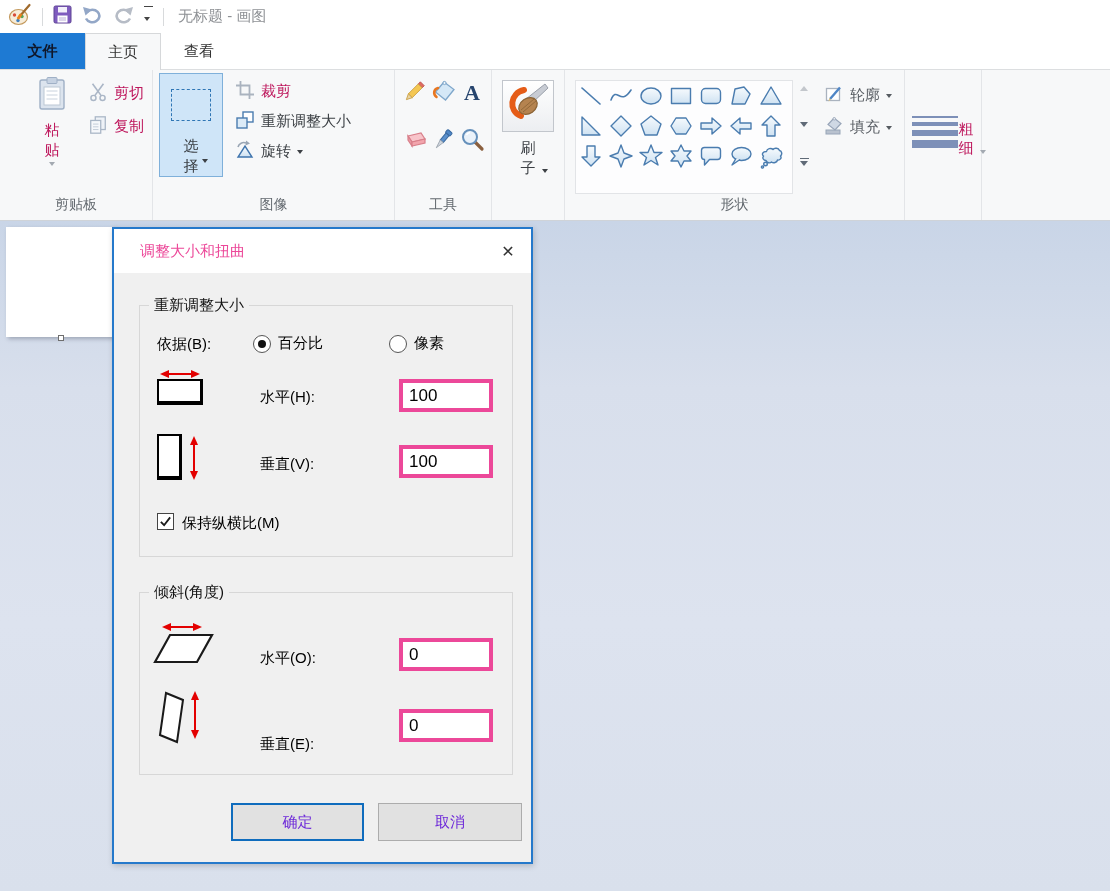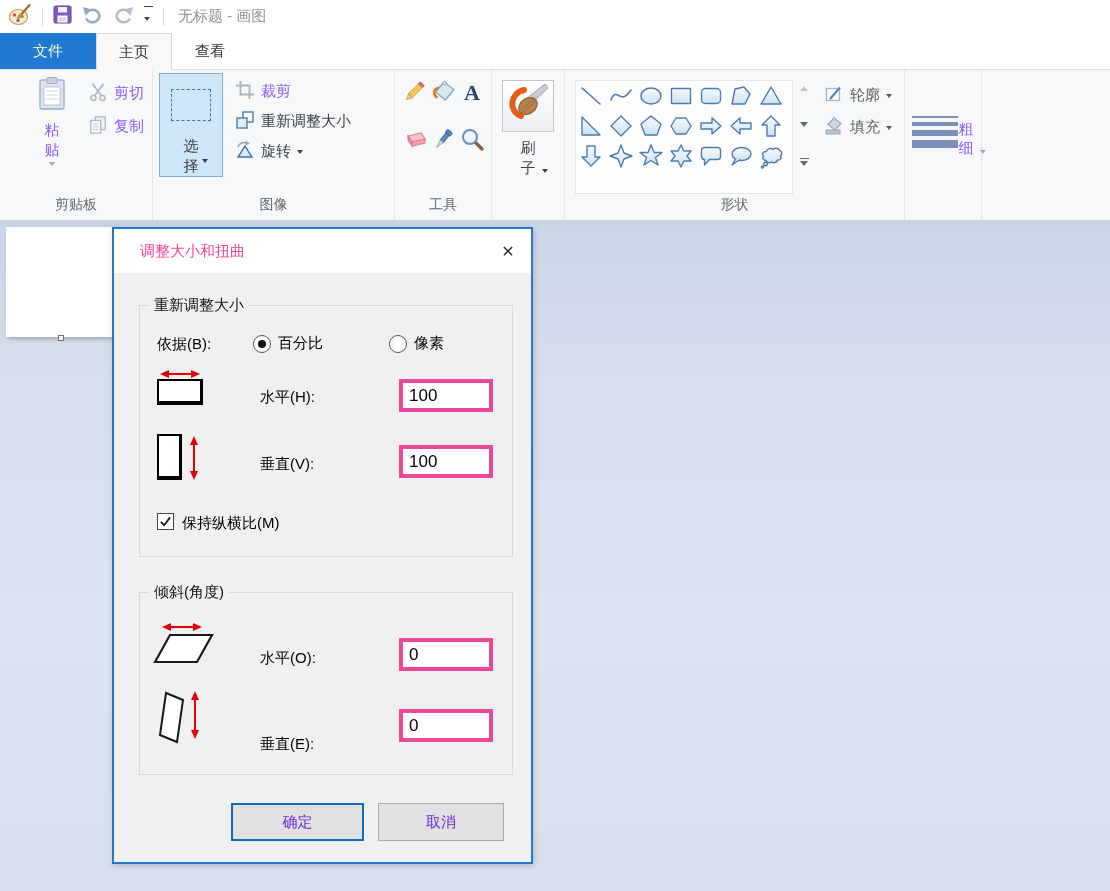--- a/index.html
+++ b/index.html
@@ -8,29 +8,29 @@
 
   
   .titlebar{height:33px;display:flex;align-items:center;background:#fff;}
   .qat{display:flex;align-items:center;gap:10px;padding-left:8px;}
   .qat-sep{width:1px;height:18px;background:#d8dadc;}
   .win-title{margin-left:14px;font-size:15px;color:#8d9094;}
 
   
   .tabrow{height:37px;display:flex;background:#fff;border-bottom:1px solid #dcdee0;box-sizing:border-box;}
   .tab{width:76px;display:flex;align-items:center;justify-content:center;font-size:15px;color:#333;cursor:default;}
-  .tab-file{width:96px;background:#1e7ad3;color:#fef9c3;}
+  .tab-file{width:85px;background:#1e7ad3;color:#0f172a;font-weight:bold;}
   .tab-active{background:#f7f8f9;border:1px solid #d6d8da;border-bottom:none;margin-bottom:-1px;z-index:2;box-sizing:border-box;}
 
   
   .ribbon{height:151px;background:#f7f8f9;display:flex;border-bottom:1px solid #cfd3d8;box-sizing:border-box;}
   .rgroup{display:flex;flex-direction:column;border-right:1px solid #e3e5e8;box-sizing:border-box;}
   .rgroup-content{flex:1;display:flex;justify-content:center;}
   .rgroup-label{text-align:center;font-size:14px;color:#63696f;padding:2px 0 4px;height:20px;}
-  .dis{color:#8b5cf6;}
+  .dis{color:#be185d;}
   .en{color:#3c4045;}
   .caret{display:inline-block;width:0;height:0;border-left:3.5px solid transparent;border-right:3.5px solid transparent;border-top:4.5px solid currentColor;vertical-align:middle;}
   .stack{width:17px;line-height:1.3;font-size:15px;text-align:center;position:relative;word-break:break-all;}
   .stack .caret{position:absolute;right:-11px;bottom:4px;}
 
   
   .g-clip{width:153px;}
   .paste-btn{display:flex;flex-direction:column;align-items:center;margin:6px 0 0 12px;width:64px;}
   .paste-btn .stack{margin-top:4px;}
   .paste-caret{margin-top:3px;color:#a3a9b1;}
@@ -108,21 +108,21 @@
   .dinput{position:absolute;width:94px;height:33px;border:4px solid #ec4899;background:#fff;font-size:17px;padding:0 6px;box-sizing:border-box;font-family:inherit;color:#000;}
   .radio{position:absolute;display:flex;align-items:center;gap:7px;font-size:15px;color:#000;}
   .rdot{width:16px;height:16px;border:1px solid #555;border-radius:50%;background:#fff;display:flex;align-items:center;justify-content:center;}
   .rdot.on::after{content:"";width:8px;height:8px;border-radius:50%;background:#111;}
   .chk{position:absolute;width:17px;height:17px;border:1px solid #444;background:#fff;display:flex;align-items:center;justify-content:center;box-sizing:border-box;}
   .rectH{position:absolute;width:46px;height:26px;background:#fff;border:2px solid #000;border-right-width:3px;border-bottom-width:4px;box-sizing:border-box;}
   .rectV{position:absolute;width:25px;height:46px;background:#fff;border:2px solid #000;border-right-width:3px;border-bottom-width:4px;box-sizing:border-box;}
   .dico{position:absolute;}
   .dlg-btn{position:absolute;width:133px;height:38px;display:flex;align-items:center;justify-content:center;font-size:15px;color:#6d28d9;background:#e1e1e1;box-sizing:border-box;text-align:right;}
   .btn-ok{left:117px;top:530px;border:2px solid #0f6cbd;}
-  .btn-cancel{left:264px;top:530px;width:126px;border:1px solid #acacac;}
+  .btn-cancel{left:264px;top:530px;width:144px;border:1px solid #acacac;}
 </style>
 </head>
 <body>
 
 <svg width="0" height="0" style="position:absolute">
     <defs>
   <linearGradient id="shGrad" x1="0" y1="0" x2="0" y2="1">
     <stop offset="0" stop-color="#f6fafd"></stop>
         <stop offset="1" stop-color="#cfe2f2"></stop>
   </linearGradient>

